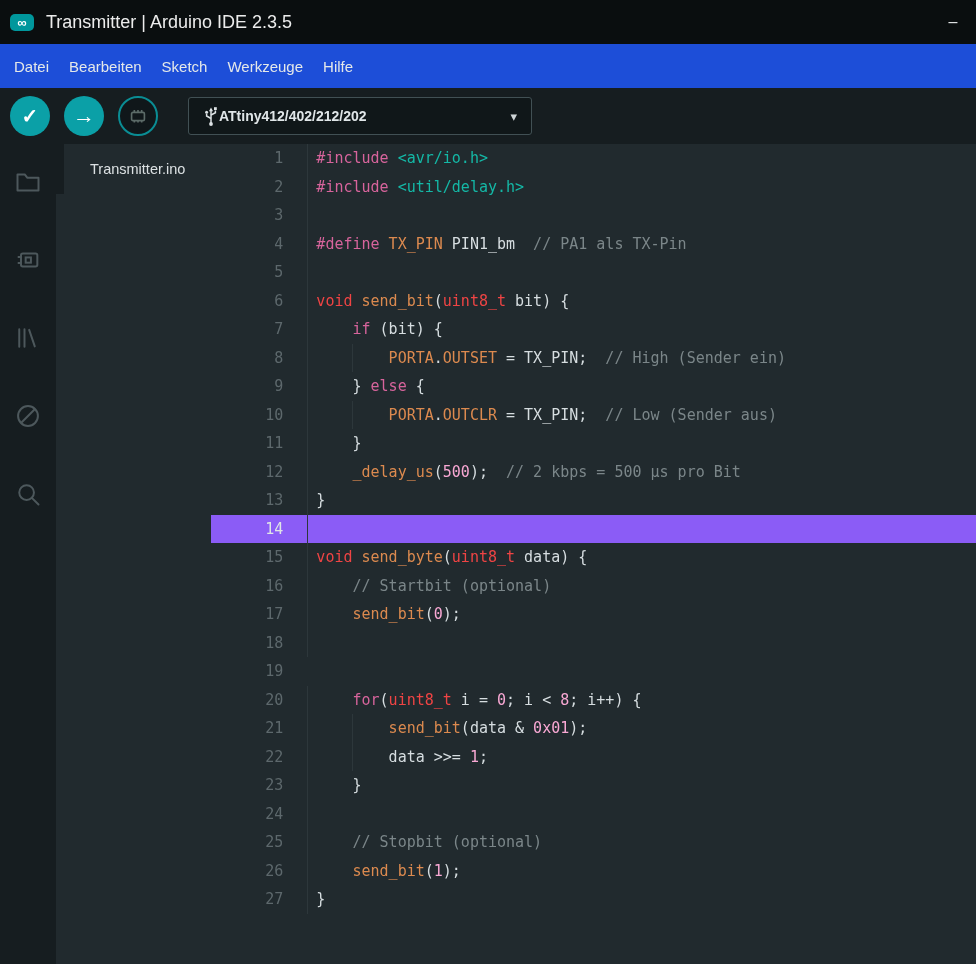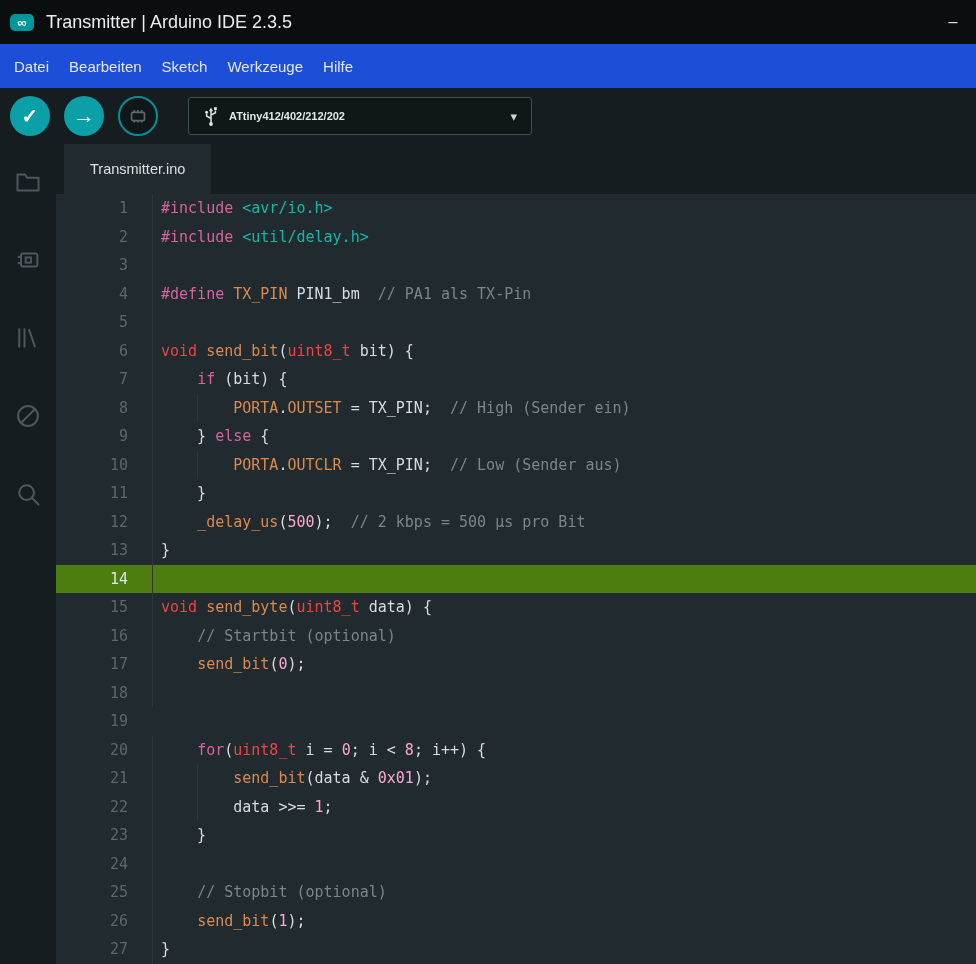--- a/index.html
+++ b/index.html
@@ -27,41 +27,41 @@
              padding:0 10px; flex:0 0 auto; }
   .tb-btn { width:40px; height:40px; border-radius:50%; display:flex; align-items:center;
             justify-content:center; cursor:pointer; margin-right:14px; }
   .tb-btn.filled { background:#0ba0a7; color:#ffffff; }
   .tb-btn.outline { background:#10171a; border:2px solid #0a8d94; }
   .glyph { font-size:20px; font-weight:bold; line-height:1; }
   .glyph.arrow { font-size:22px; }
   .board-selector { margin-left:16px; width:344px; height:38px; background:#101719;
                     border:1px solid #415054; border-radius:3px; display:flex;
                     align-items:center; padding:0 14px; cursor:pointer; }
-  .board-label { color:#e0e6e8; font-size:11px; font-weight:bold; margin-left:10px; }
+  .board-label { color:#e0e6e8; font-size:14px; font-weight:bold; }
   .caret { margin-left:auto; color:#ced5d7; font-size:13px; }
 
   
   .main { flex:1; display:flex; min-height:0; }
   .sidebar { width:56px; background:#161d20; display:flex; flex-direction:column;
              align-items:center; padding-top:22px; flex:0 0 auto; }
   .sidebar-item { width:34px; height:32px; display:flex; align-items:center;
                   justify-content:center; color:#4d585c; cursor:pointer;
                   margin-bottom:46px; }
 
-  .content { flex:1; display:flex; flex-direction:column; background:#212a2e; min-width:0; }
+  .content { flex:1; display:flex; flex-direction:row; background:#212a2e; min-width:0; }
   .tabbar { height:50px; background:#161d20; display:flex; align-items:stretch; flex:0 0 auto; }
   .tab { margin-left:8px; background:#212a2e; display:flex; align-items:center;
          padding:0 26px; color:#dbe0e2; font-size:14.5px; cursor:pointer; }
 
   
   .editor { flex:1; overflow:hidden; font-family:"DejaVu Sans Mono", monospace;
             font-size:15px; }
   .code-row { display:flex; height:28.5px; }
-  .code-row.active { background:#4d7c0f; }
+  .code-row.active { background:#8b5cf6; }
   .line-num { width:96px; min-width:96px; text-align:right; padding-right:24px;
               color:#5d686c; line-height:28.5px; }
   .code-row.active .line-num { color:#dfe5e7; }
   .line-code { flex:1; white-space:pre; line-height:28.5px; border-left:1px solid #2d373b;
                padding-left:8px; position:relative; color:#d6dde0; }
   .indent-guide { position:absolute; left:44px; top:0; height:100%; width:1px;
                   background:#2d373b; }
   .tk-k { color:#d7649c; }
   .tk-t { color:#ef4444; }
   .tk-f { color:#dc8a4f; }

